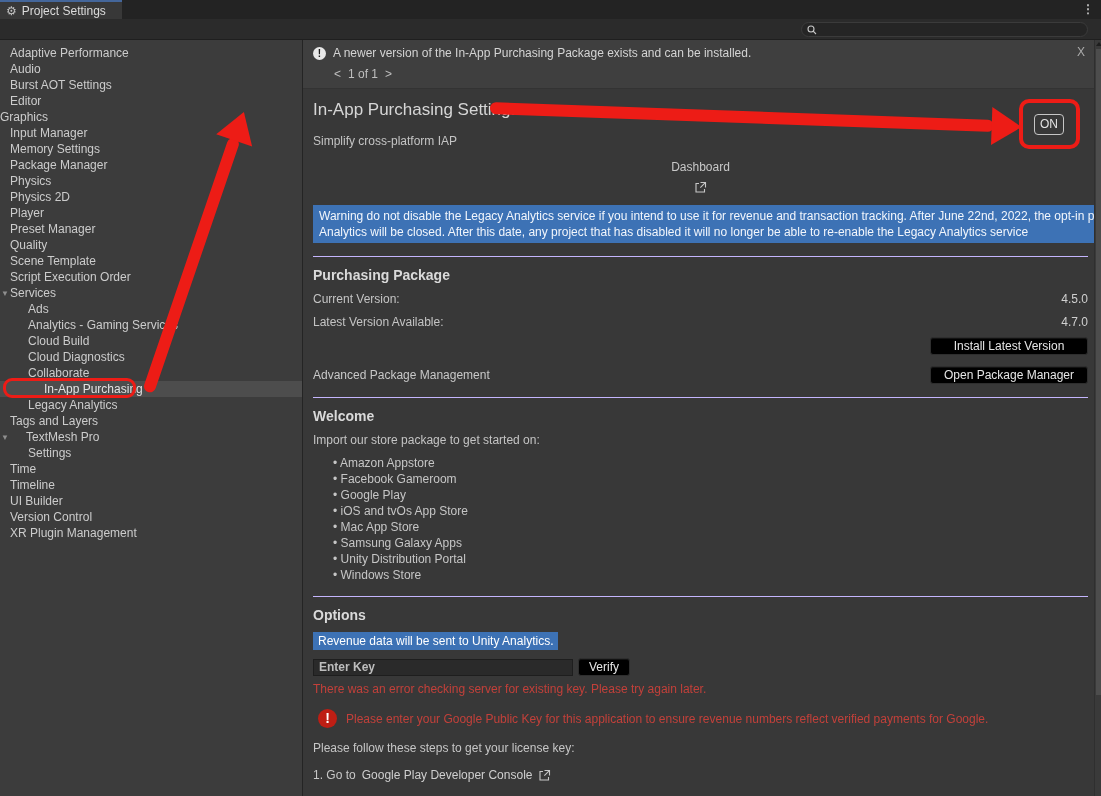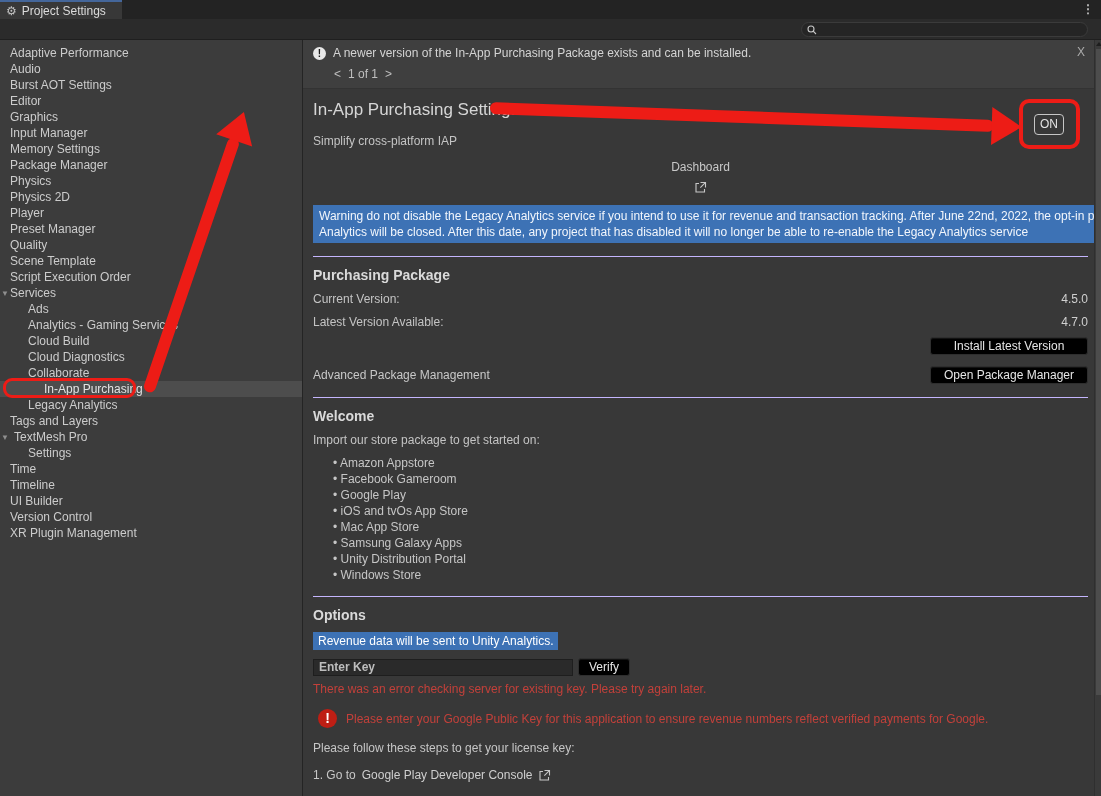--- a/index.html
+++ b/index.html
@@ -140,41 +140,41 @@
     <input type="text" placeholder="" style="">
   </div>
 </div>
 
 <div class="content">
   <div class="sidebar" id="sidebar-list">
       <div class="sb-row"><span style="padding-left: 10px;">Adaptive Performance</span></div>
       <div class="sb-row"><span style="padding-left: 10px;">Audio</span></div>
       <div class="sb-row"><span style="padding-left: 10px;">Burst AOT Settings</span></div>
       <div class="sb-row"><span style="padding-left: 10px;">Editor</span></div>
-      <div class="sb-row"><span style="padding-left: 10px;">Graphics</span></div>
+      <div class="sb-row"><span style="">Graphics</span></div>
       <div class="sb-row"><span style="padding-left: 10px;">Input Manager</span></div>
       <div class="sb-row"><span style="padding-left: 10px;">Memory Settings</span></div>
       <div class="sb-row"><span style="padding-left: 10px;">Package Manager</span></div>
       <div class="sb-row"><span style="padding-left: 10px;">Physics</span></div>
       <div class="sb-row"><span style="padding-left: 10px;">Physics 2D</span></div>
       <div class="sb-row"><span style="padding-left: 10px;">Player</span></div>
       <div class="sb-row"><span style="padding-left: 10px;">Preset Manager</span></div>
       <div class="sb-row"><span style="padding-left: 10px;">Quality</span></div>
       <div class="sb-row"><span style="padding-left: 10px;">Scene Template</span></div>
       <div class="sb-row"><span style="padding-left: 10px;">Script Execution Order</span></div>
       <div class="sb-row"><span class="sb-tri">▼</span><span style="padding-left: 10px;">Services</span></div>
       <div class="sb-row"><span style="padding-left: 28px;">Ads</span></div>
       <div class="sb-row"><span style="padding-left: 28px;">Analytics - Gaming Services</span></div>
       <div class="sb-row"><span style="padding-left: 28px;">Cloud Build</span></div>
       <div class="sb-row"><span style="padding-left: 28px;">Cloud Diagnostics</span></div>
       <div class="sb-row"><span style="padding-left: 28px;">Collaborate</span></div>
       <div class="sb-row selected"><span style="padding-left: 44px;">In-App Purchasing</span></div>
       <div class="sb-row"><span style="padding-left: 28px;">Legacy Analytics</span></div>
       <div class="sb-row"><span style="padding-left: 10px;">Tags and Layers</span></div>
-      <div class="sb-row"><span class="sb-tri">▼</span><span style="padding-left: 14px;">TextMesh Pro</span></div>
+      <div class="sb-row"><span class="sb-tri">▼</span><span style="padding-left: 26px;">TextMesh Pro</span></div>
       <div class="sb-row"><span style="padding-left: 28px;">Settings</span></div>
       <div class="sb-row"><span style="padding-left: 10px;">Time</span></div>
       <div class="sb-row"><span style="padding-left: 10px;">Timeline</span></div>
       <div class="sb-row"><span style="padding-left: 10px;">UI Builder</span></div>
       <div class="sb-row"><span style="padding-left: 10px;">Version Control</span></div>
       <div class="sb-row"><span style="padding-left: 10px;">XR Plugin Management</span></div>
     </div>
 
   <div class="main">
 

